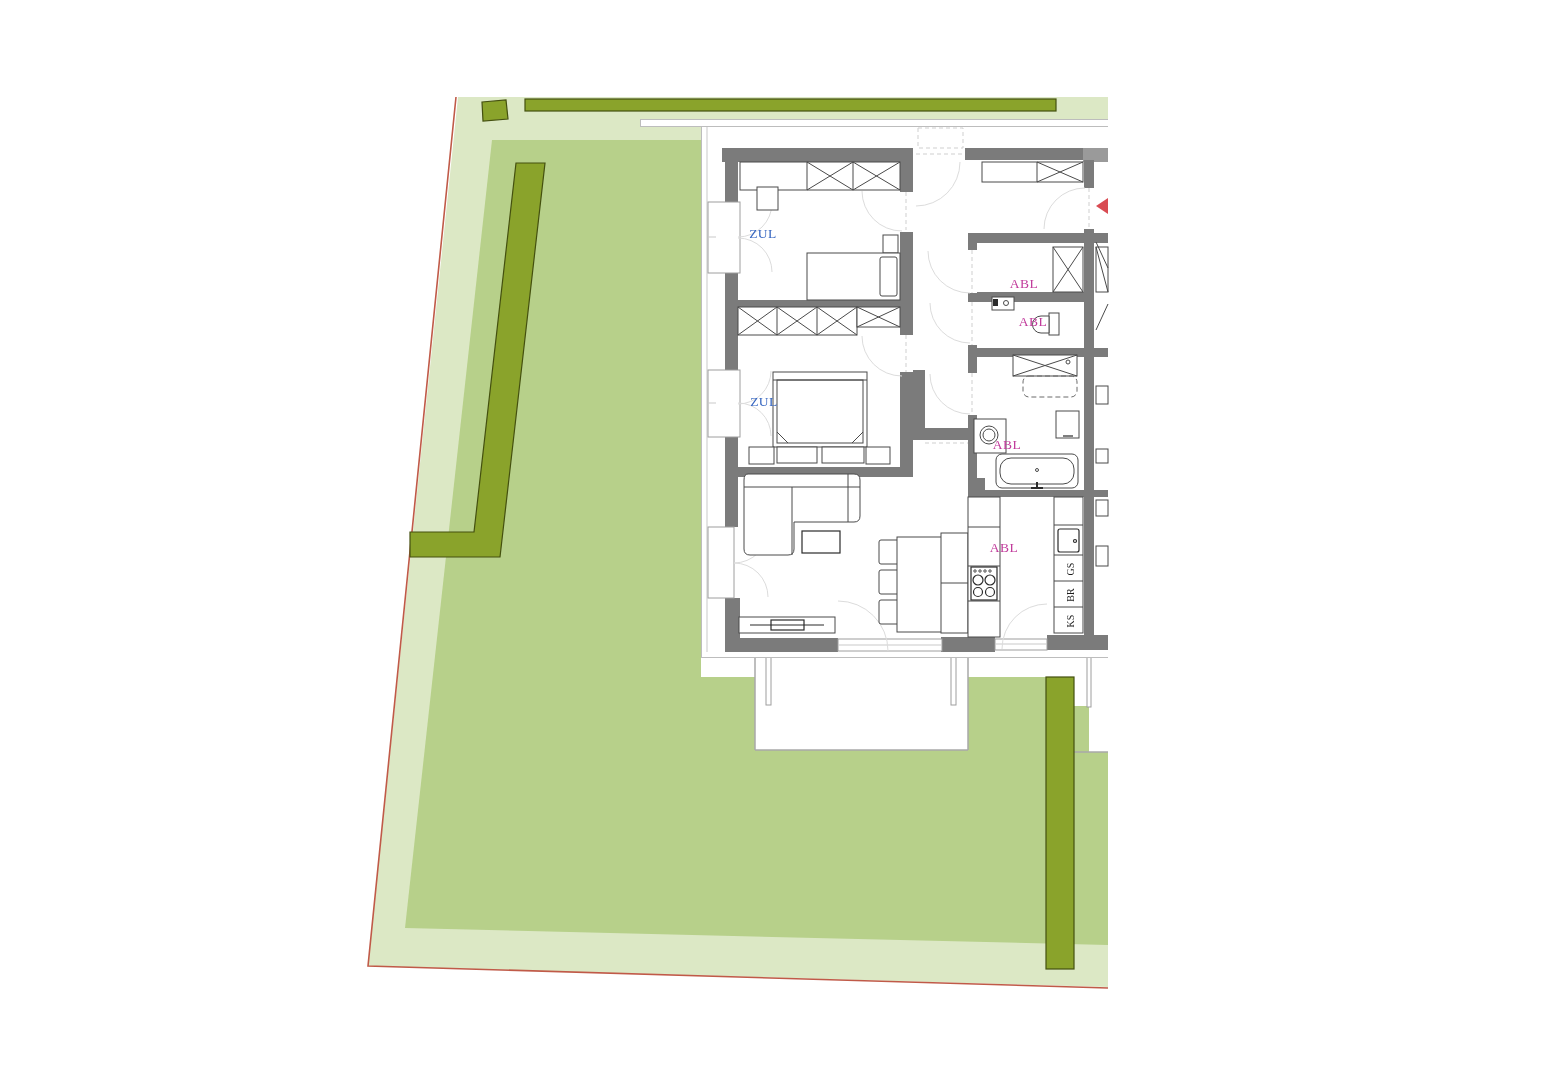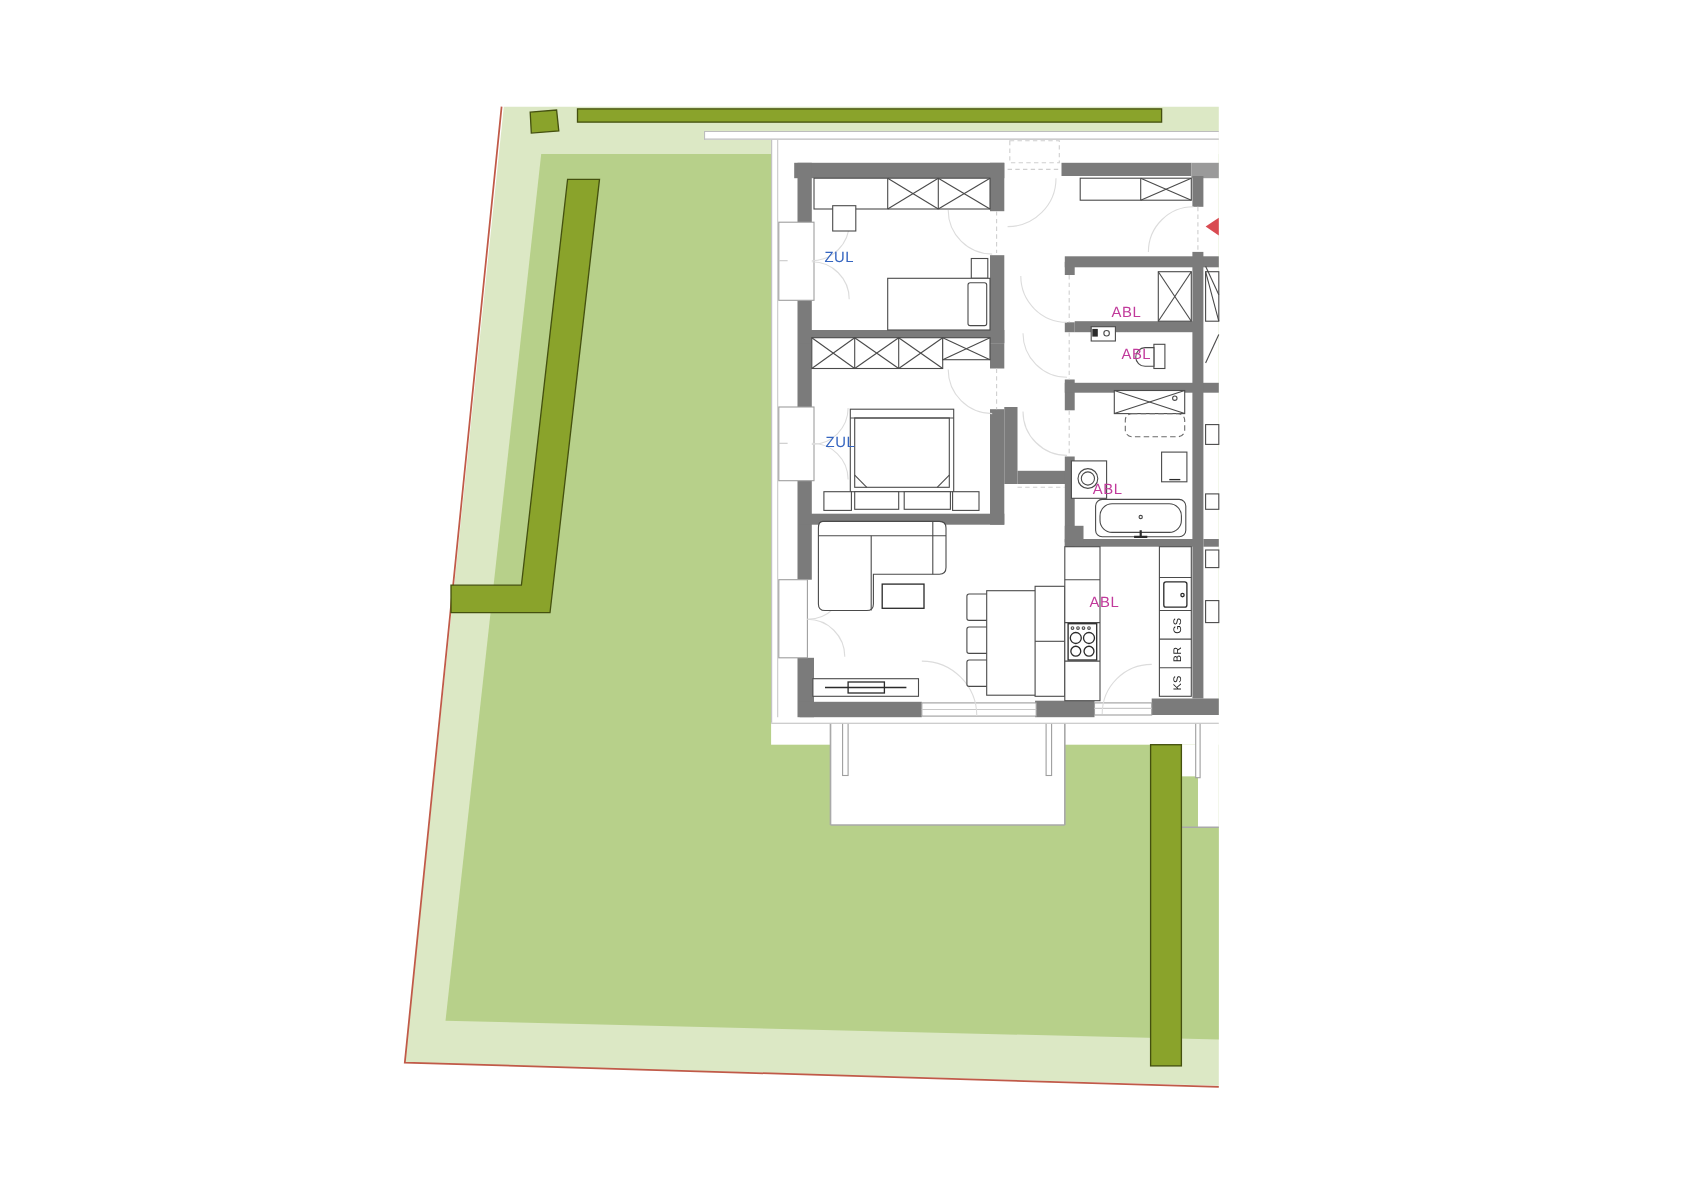--- a/index.html
+++ b/index.html
@@ -1,17 +1,17 @@
 <!DOCTYPE html>
 <html style="--lawn-light: #dce8c5; --lawn-medium: #b7d08a; --hedge: #8aa32b; --hedge-outline: #44500f; --boundary-line: #c05a48; --wall: #7b7b7b; --label-supply-air: #3565c0; --label-exhaust-air: #c13a9b; --entrance-arrow: #d94b52;"><head>
 <meta charset="utf-8">
 <style>
   html,body{margin:0;padding:0;background:#ffffff;}
   .stage{position:relative;width:1543px;height:1080px;background:#fff;overflow:hidden;
-         font-family:Liberation Sans, sans-serif;}
+         font-family:Liberation Serif, serif;}
   svg{position:absolute;left:0;top:0;}
   .lawn-light{fill:var(--lawn-light,#dce8c5);}
   .lawn-med{fill:var(--lawn-medium,#b7d08a);}
   .hedge{fill:var(--hedge,#8aa32b);stroke:var(--hedge-outline,#44500f);stroke-width:1.2;}
   .boundary{stroke:var(--boundary-line,#c05a48);stroke-width:1.6;fill:none;}
   .wall{fill:var(--wall,#7b7b7b);}
   .wall-light{fill:#9a9a9a;}
   .thin{stroke:#bdbdbd;stroke-width:1;fill:none;}
   .thin2{stroke:#c9c9c9;stroke-width:1;fill:none;}
   .gray2{stroke:#a9a9a9;stroke-width:1.5;fill:none;}

